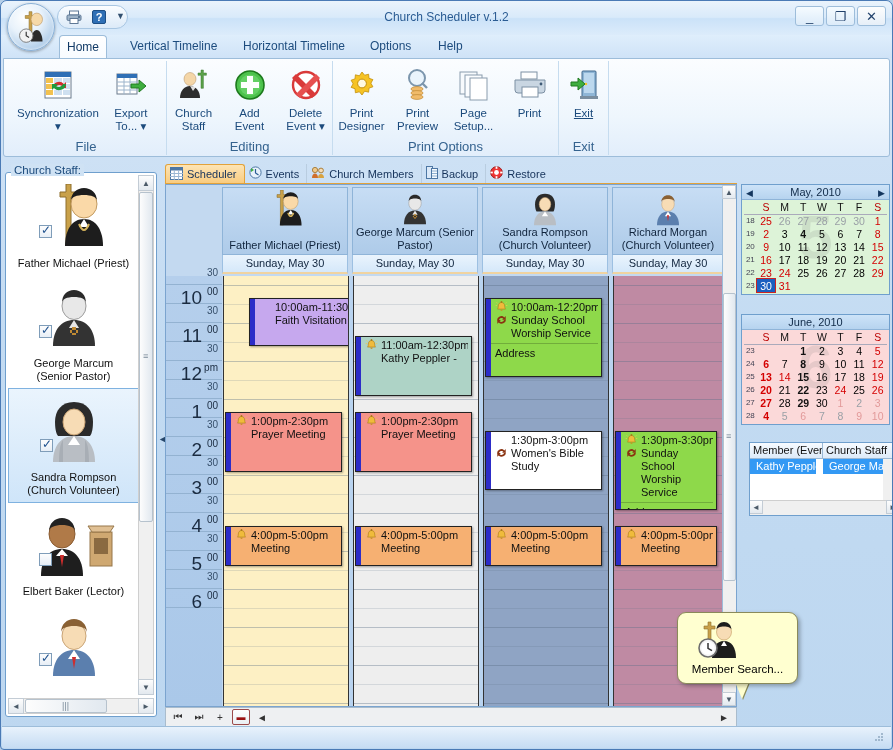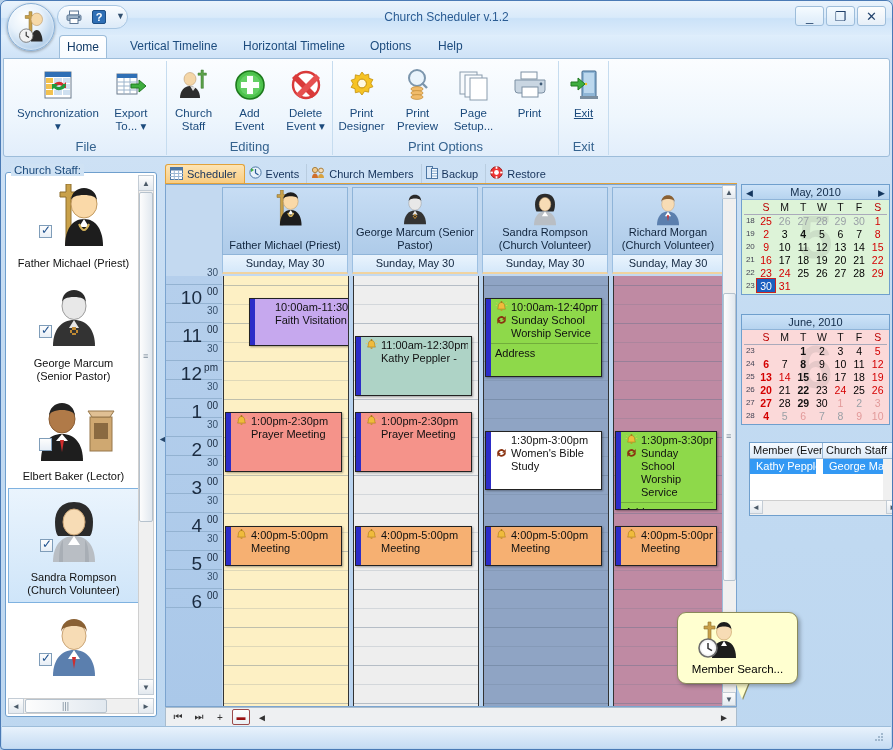--- a/index.html
+++ b/index.html
@@ -412,49 +412,49 @@
             <ellipse cx="42" cy="22" rx="12" ry="13.5" fill="#e8e8e8" stroke="#9a9a9a"></ellipse>
             <path d="M30 19c0-8 5-13 12-13s12 5 12 13c0-4-5-6-12-6s-12 2-12 6z" fill="#2a2a2a"></path>
             <path d="M42 36c13 0 21 10 21 26H21c0-16 8-26 21-26z" fill="#333"></path>
             <path d="M42 36l-5 8h10z" fill="#e6e6e6"></path>
             <path d="M40 43v8h4v-8zM38 46h8v3h-8z" fill="#c08a33"></path>
           </svg>
         </div>
         <div class="nm">George Marcum<br>(Senior Pastor)</div>
       </div>
 
+      <div class="staff sel">
+        <div class="chk on"></div>
+        <div class="av">
+          <svg width="84" height="70" viewBox="0 0 84 70">
+            <path d="M42 4c13 0 19 9 19 20s-3 14-3 14H26s-3-3-3-14S29 4 42 4z" fill="#2b2b2b"></path>
+            <ellipse cx="42" cy="24" rx="11" ry="13" fill="#f7dcb5" stroke="#c9a374"></ellipse>
+            <path d="M42 38c13 0 21 10 21 26H21c0-16 8-26 21-26z" fill="#b9bec4"></path>
+            <path d="M42 38l-6 9h12z" fill="#fff"></path>
+            <path d="M31 42c-3 4-4 12-4 22h4zM53 42c3 4 4 12 4 22h-4z" fill="#a8aeb5"></path>
+          </svg>
+        </div>
+        <div class="nm">Sandra Rompson<br>(Church Volunteer)</div>
+      </div>
+
       <div class="staff">
         <div class="chk"></div>
         <div class="av">
           <svg width="92" height="70" viewBox="0 0 92 70">
             <rect x="62" y="20" width="22" height="34" fill="#cfa871" stroke="#96774a"></rect>
             <rect x="66" y="26" width="14" height="16" fill="#8a6a41"></rect>
             <path d="M60 14h26l-4 6H64z" fill="#e0c094" stroke="#96774a"></path>
             <ellipse cx="34" cy="22" rx="13" ry="14" fill="#b07a48" stroke="#8a5c32"></ellipse>
             <path d="M21 20c0-9 6-14 13-14s13 5 13 14c0-5-6-7-13-7s-13 2-13 7z" fill="#222"></path>
             <path d="M34 37c13 0 21 10 21 27H13c0-17 8-27 21-27z" fill="#1e1e1e"></path>
             <path d="M34 37l-6 7h12z" fill="#fff"></path>
             <path d="M32 43h4l-2 12z" fill="#cf2d2d"></path>
           </svg>
         </div>
         <div class="nm">Elbert Baker (Lector)</div>
-      </div>
-
-      <div class="staff sel">
-        <div class="chk on"></div>
-        <div class="av">
-          <svg width="84" height="70" viewBox="0 0 84 70">
-            <path d="M42 4c13 0 19 9 19 20s-3 14-3 14H26s-3-3-3-14S29 4 42 4z" fill="#2b2b2b"></path>
-            <ellipse cx="42" cy="24" rx="11" ry="13" fill="#f7dcb5" stroke="#c9a374"></ellipse>
-            <path d="M42 38c13 0 21 10 21 26H21c0-16 8-26 21-26z" fill="#b9bec4"></path>
-            <path d="M42 38l-6 9h12z" fill="#fff"></path>
-            <path d="M31 42c-3 4-4 12-4 22h4zM53 42c3 4 4 12 4 22h-4z" fill="#a8aeb5"></path>
-          </svg>
-        </div>
-        <div class="nm">Sandra Rompson<br>(Church Volunteer)</div>
       </div>
 
       <div class="staff">
         <div class="chk on"></div>
         <div class="av">
           <svg width="84" height="70" viewBox="0 0 84 70">
             <ellipse cx="42" cy="24" rx="12" ry="13.5" fill="#f7dcb5" stroke="#c9a374"></ellipse>
             <path d="M29 21c0-9 6-14 13-14s13 5 13 14c0-5-6-7-13-7s-13 2-13 7z" fill="#8a6134"></path>
             <path d="M42 38c13 0 21 10 21 26H21c0-16 8-26 21-26z" fill="#5b7fae"></path>
             <path d="M42 38l-6 9h12z" fill="#fff"></path>
@@ -862,21 +862,21 @@
           <div class="bar"></div>
           <div class="ln">
             <span class="badge"><svg width="13" height="12" viewBox="0 0 13 12">
                 <path d="M6.5 1.5c2 0 3.2 1.6 3.2 3.6 0 2 .8 3 .8 3H2.5s.8-1 .8-3c0-2 1.2-3.6 3.2-3.6z" fill="#f0bb3c" stroke="#a87a18" stroke-width=".6"></path>
                 <circle cx="6.5" cy="1" r=".9" fill="#a87a18"></circle>
                 <path d="M5.3 8.6h2.4c0 .8-.5 1.3-1.2 1.3s-1.2-.5-1.2-1.3z" fill="#c79225"></path>
                 <g stroke="#f3c94a" stroke-width=".8">
                   <path d="M1.6 1.4l1 1M11.4 1.4l-1 1M.7 4.6h1.3M12.3 4.6H11"></path>
                 </g>
               </svg></span>
-            <span class="txt">10:00am-12:40pm</span>
+            <span class="txt">10:00am-12:20pm</span>
           </div>
           <div class="ln">
             <span class="badge"><svg width="13" height="12" viewBox="0 0 13 12">
                 <path d="M2 6.4a4.3 4.3 0 0 1 7.3-3l1.4-1.3v3.6H7.1l1.3-1.2a2.8 2.8 0 0 0-4.4 1.4z" fill="#8a3311"></path>
                 <path d="M11 5.4a4.3 4.3 0 0 1-7.3 3l-1.4 1.3V6.1h3.6L4.6 7.3a2.8 2.8 0 0 0 4.4-1.4z" fill="#8a3311"></path>
               </svg></span>
             <span class="txt" style="white-space:normal">Sunday School<br>Worship Service</span>
           </div>
           <div class="loc">Address</div>
         </div>

